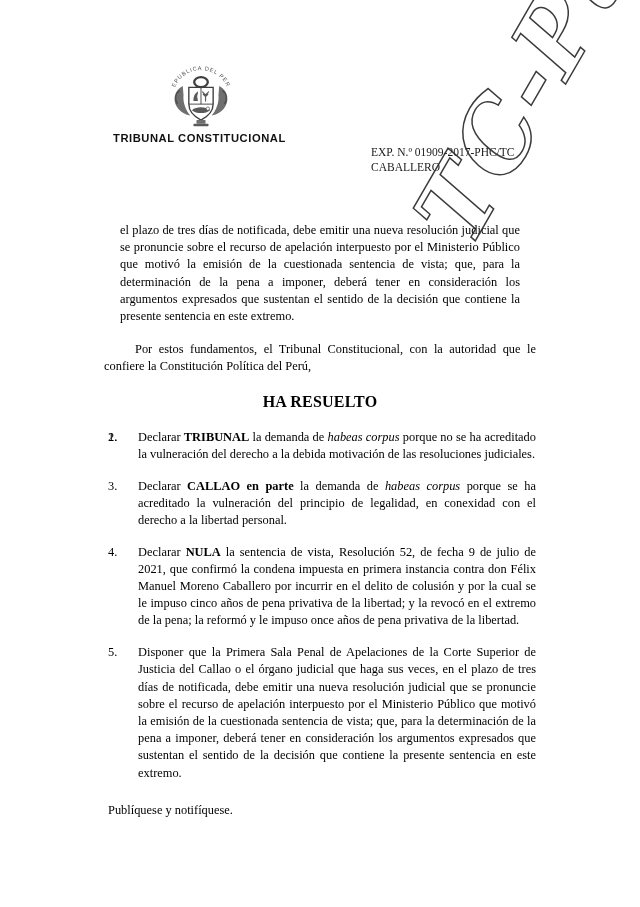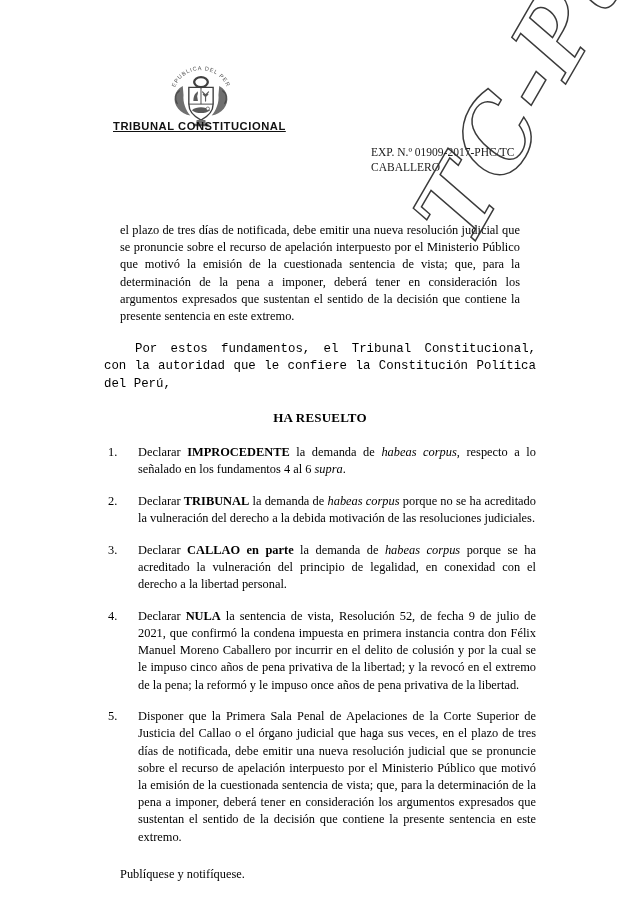--- a/index.html
+++ b/index.html
@@ -61,28 +61,27 @@
     position: absolute;
     left: 163px;
     top: 57px;
     width: 76px;
     height: 72px;
   }
   .crest-wrap svg { display: block; }
   .org-name {
     position: absolute;
     left: 113px;
-    top: 120px;
+    top: 132px;
     font-family: "Liberation Sans", "DejaVu Sans", sans-serif;
     font-weight: 700;
     font-size: 11.2px;
     letter-spacing: 0.55px;
     color: #111111;
     white-space: nowrap;
-    text-decoration: underline;
   }
 
   .exp-block {
     position: absolute;
     left: 371px;
     top: 145px;
     width: 160px;
     font-size: 11.5px;
     line-height: 15.2px;
     color: #1a1a1a;
@@ -112,28 +111,27 @@
   p.para.hang {
     text-indent: 0;
   }
   .para-lead {
     margin: 0;
     margin-top: 16px;
     font-size: 12.4px;
     line-height: 17.2px;
     text-align: justify;
     text-indent: 31px;
-    font-family: Liberation Mono, monospace;
   }
   .resolved {
     margin: 0;
     margin-top: 17px;
     text-align: center;
     font-weight: 700;
-    font-size: 13px;
+    font-size: 16px;
     letter-spacing: 0.2px;
   }
 
   ol.items {
     list-style: none;
     margin: 0;
     padding: 0;
     margin-top: 18px;
   }
   ol.items > li {
@@ -147,21 +145,21 @@
   ol.items > li:last-child { margin-bottom: 0; }
   .item-num {
     position: absolute;
     left: 4px;
     top: 0;
     width: 22px;
     font-size: 12.4px;
     line-height: 17.2px;
   }
   .closing {
-    margin: 16px;
+    margin: 4px;
     margin-top: 20px;
     font-size: 12.4px;
     line-height: 17.2px;
   }
 
   b, strong { font-weight: 700; }
   i, em { font-style: italic; }
 </style>
 </head>
 <body>
@@ -213,21 +211,21 @@
 
   <div class="body-col">
 
     <p class="para hang">el plazo de tres días de notificada, debe emitir una nueva resolución judicial que se pronuncie sobre el recurso de apelación interpuesto por el Ministerio Público que motivó la emisión de la cuestionada sentencia de vista; que, para la determinación de la pena a imponer, deberá tener en consideración los argumentos expresados que sustentan el sentido de la decisión que contiene la presente sentencia en este extremo.</p>
 
     <p class="para-lead">Por estos fundamentos, el Tribunal Constitucional, con la autoridad que le confiere la Constitución Política del Perú,</p>
 
     <p class="resolved">HA RESUELTO</p>
 
     <ol class="items" id="resolution-items">
-        <li><span class="item-num">1.</span><span><span>Declarar </span><b>IMPROCEDENTE</b><span> la demanda de </span><i>habeas corpus</i><span>, respecto a lo señalado en los fundamentos 4 al 6 </span><i>supra</i><span>.</span></span></li>
+        <li><span class="item-num">1.</span></li>
         <li><span class="item-num">2.</span><span><span>Declarar </span><b>TRIBUNAL</b><span> la demanda de </span><i>habeas corpus</i><span> porque no se ha acreditado la vulneración del derecho a la debida motivación de las resoluciones judiciales.</span></span></li>
         <li><span class="item-num">3.</span><span><span>Declarar </span><b>CALLAO en parte</b><span> la demanda de </span><i>habeas corpus</i><span> porque se ha acreditado la vulneración del principio de legalidad, en conexidad con el derecho a la libertad personal.</span></span></li>
         <li><span class="item-num">4.</span><span><span>Declarar </span><b>NULA</b><span> la sentencia de vista, Resolución 52, de fecha 9 de julio de 2021, que confirmó la condena impuesta en primera instancia contra don Félix Manuel Moreno Caballero por incurrir en el delito de colusión y por la cual se le impuso cinco años de pena privativa de la libertad; y la revocó en el extremo de la pena; la reformó y le impuso once años de pena privativa de la libertad.</span></span></li>
         <li><span class="item-num">5.</span><span><span>Disponer que la Primera Sala Penal de Apelaciones de la Corte Superior de Justicia del Callao o el órgano judicial que haga sus veces, en el plazo de tres días de notificada, debe emitir una nueva resolución judicial que se pronuncie sobre el recurso de apelación interpuesto por el Ministerio Público que motivó la emisión de la cuestionada sentencia de vista; que, para la determinación de la pena a imponer, deberá tener en consideración los argumentos expresados que sustentan el sentido de la decisión que contiene la presente sentencia en este extremo.</span></span></li>
       </ol>
 
     <p class="closing">Publíquese y notifíquese.</p>
   </div>
 
   <div class="watermark">

